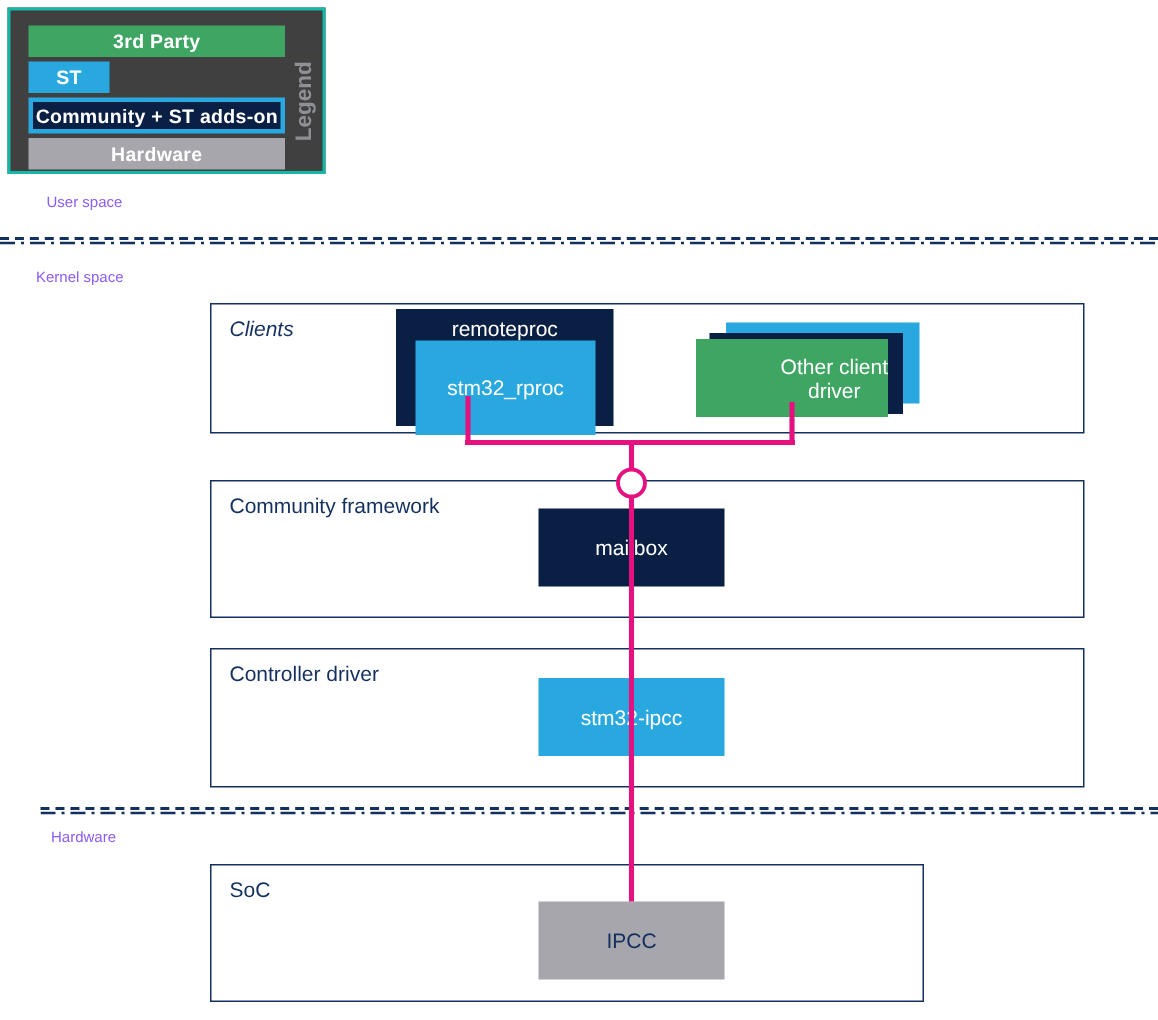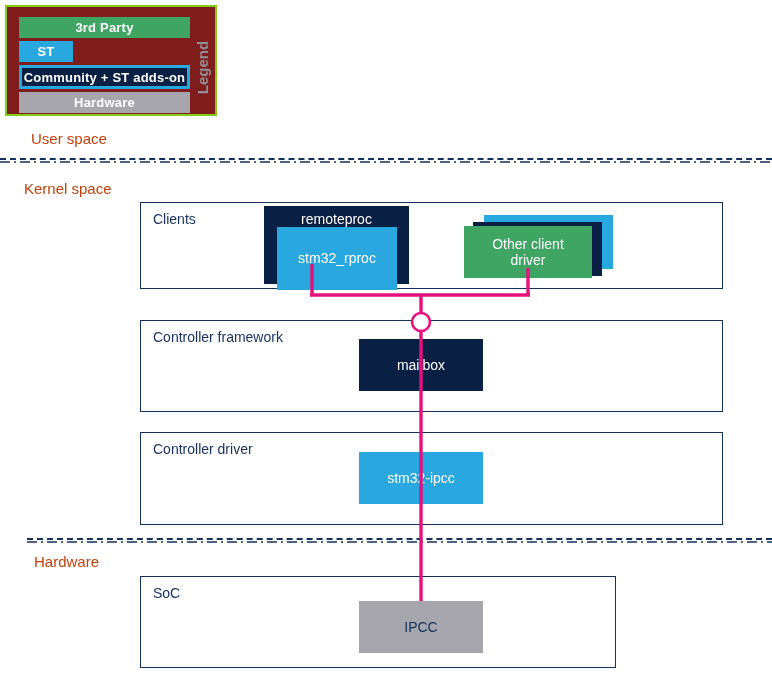--- a/index.html
+++ b/index.html
@@ -18,22 +18,22 @@
     height: 680px;
     background: #ffffff;
     overflow: hidden;
   }
   .abs { position: absolute; }
 
   
   #legend-panel {
     left: 5px; top: 5px;
     width: 212px; height: 111px;
-    border: 2px solid #84cc16;
-    background: #7f1d1d;
+    border: 2px solid #14b8a6;
+    background: #404040;
     box-sizing: border-box;
   }
   .legend-row {
     position: absolute;
     box-sizing: border-box;
     display: flex;
     align-items: center;
     justify-content: center;
     color: #ffffff;
     font-size: 13px;
@@ -85,22 +85,22 @@
     font-weight: bold;
   }
   #legend-title span {
     transform: rotate(-90deg);
     white-space: nowrap;
     display: inline-block;
   }
 
   
   .space-label {
-    color: #c2410c;
-    font-size: 15px;
+    color: #8b5cf6;
+    font-size: 10px;
     white-space: nowrap;
   }
   #label-user-space  { left: 31px; top: 130px; }
   #label-kernel-space{ left: 24px; top: 180px; }
   #label-hardware    { left: 34px; top: 553px; }
 
   
   .separator {
     height: 0;
     border-top: 2px dashed #14305e;
@@ -119,21 +119,21 @@
     background: #ffffff;
     box-sizing: border-box;
   }
   .layer-title {
     position: absolute;
     left: 12px; top: 8px;
     color: #14305e;
     font-size: 14px;
     white-space: nowrap;
   }
-  #box-clients              { left: 140px; top: 202px; width: 583px; height: 87px; }
+  #box-clients              { left: 140px; top: 202px; width: 583px; height: 87px; font-style: italic; }
   #box-controller-framework { left: 140px; top: 320px; width: 583px; height: 92px; }
   #box-controller-driver    { left: 140px; top: 432px; width: 583px; height: 93px; }
   #box-soc                  { left: 140px; top: 576px; width: 476px; height: 92px; }
 
   
   .block {
     position: absolute;
     box-sizing: border-box;
     display: flex;
     align-items: center;
@@ -162,20 +162,21 @@
     left: 484px; top: 215px; width: 129px; height: 54px;
     background: #29a8e0;
   }
   #stack-mid {
     left: 473px; top: 222px; width: 129px; height: 54px;
     background: #0a1f44;
   }
   #block-other-client-driver {
     left: 464px; top: 226px; width: 128px; height: 52px;
     background: #3fa563;
+    justify-content: flex-end;
   }
 
   #block-mailbox {
     left: 359px; top: 339px; width: 124px; height: 52px;
     background: #0a1f44;
   }
   #block-stm32-ipcc {
     left: 359px; top: 452px; width: 124px; height: 52px;
     background: #29a8e0;
   }
@@ -245,21 +246,21 @@
   </div>
 
   <div class="block" id="stack-back"></div>
   <div class="block" id="stack-mid"></div>
   <div class="block" id="block-other-client-driver">
     <span style="white-space:pre-line;">Other client
 driver</span>
   </div>
 
   <div class="abs layer-box" id="box-controller-framework">
-    <div class="layer-title">Controller framework</div>
+    <div class="layer-title">Community framework</div>
   </div>
 
   <div class="block" id="block-mailbox">
     <span>mailbox</span>
   </div>
 
   <div class="abs layer-box" id="box-controller-driver">
     <div class="layer-title">Controller driver</div>
   </div>
 

